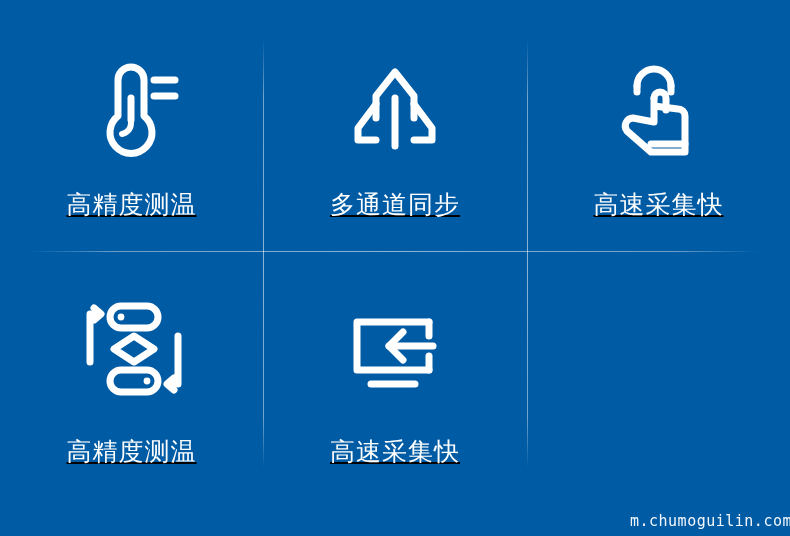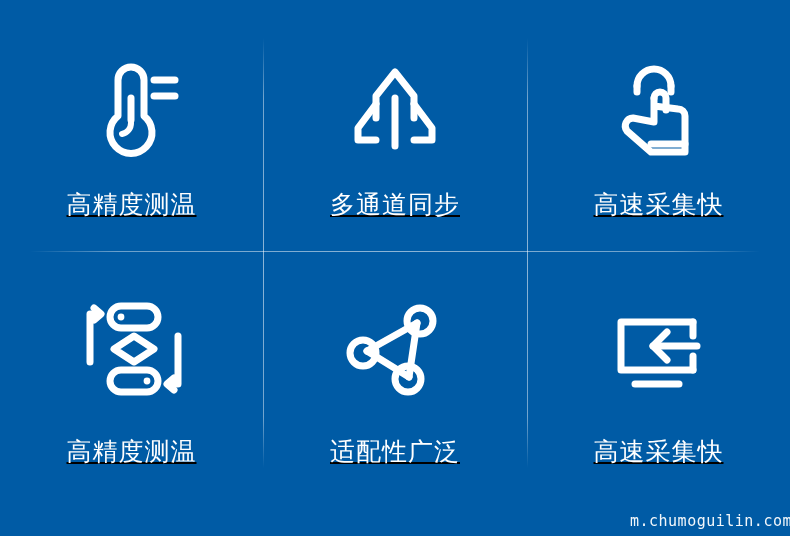--- a/index.html
+++ b/index.html
@@ -157,33 +157,20 @@
           <path d="M34 49 L54 36 L74 49 L54 62 Z"></path>
           <path d="M20 14 H10 V62"></path>
           <path d="M14 8 L21 14 L14 20"></path>
           <path d="M88 84 H98 V36"></path>
           <path d="M94 90 L87 84 L94 78"></path>
         </svg>
       </div>
       <div class="feature-label">高精度测温</div>
     </div>
 
-    <div class="feature-cell row-bottom">
-      <div class="icon-wrap">
-        <svg width="100" height="96" viewBox="0 0 100 96" fill="none" stroke="#ffffff" stroke-width="7" stroke-linecap="round" stroke-linejoin="round">
-          <path d="M22 50 L72 22"></path>
-          <path d="M22 50 L64 76"></path>
-          <path d="M72 22 L64 76"></path>
-          <circle cx="18" cy="52" r="13"></circle>
-          <circle cx="75" cy="20" r="13"></circle>
-          <circle cx="63" cy="78" r="13"></circle>
-        </svg>
-      </div>
-      <div class="feature-label">适配性广泛</div>
-    </div>
 
     <div class="feature-cell row-bottom">
       <div class="icon-wrap">
         <svg width="100" height="82" viewBox="0 0 100 82" fill="none" stroke="#ffffff" stroke-width="7" stroke-linecap="round" stroke-linejoin="round">
           <path d="M84 14 H12 V62 H84"></path>
           <path d="M84 14 V28"></path>
           <path d="M84 48 V62"></path>
           <path d="M88 38 H44"></path>
           <path d="M58 24 L44 38 L58 52"></path>
           <path d="M26 76 H70"></path>

